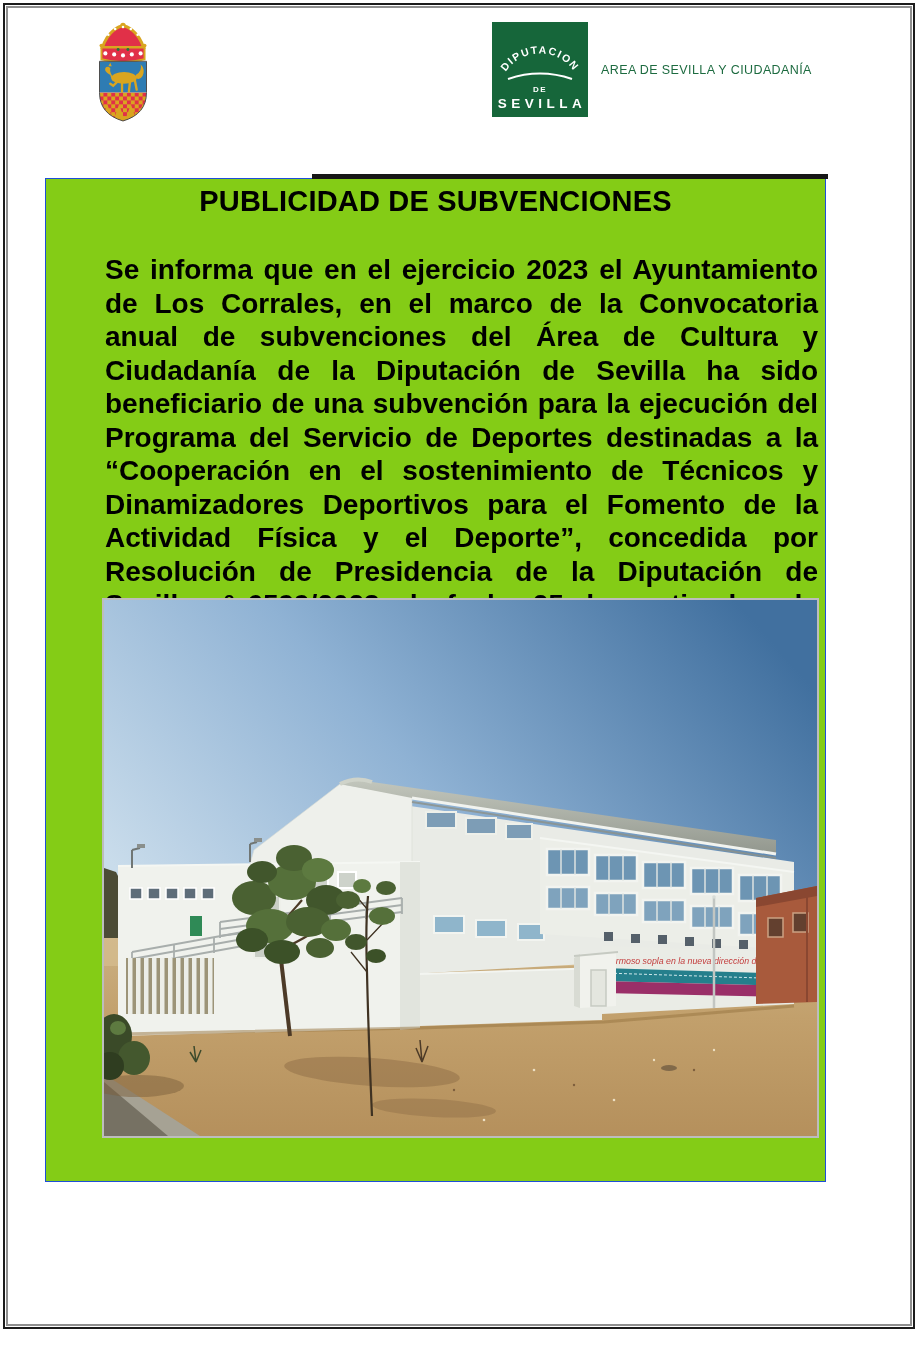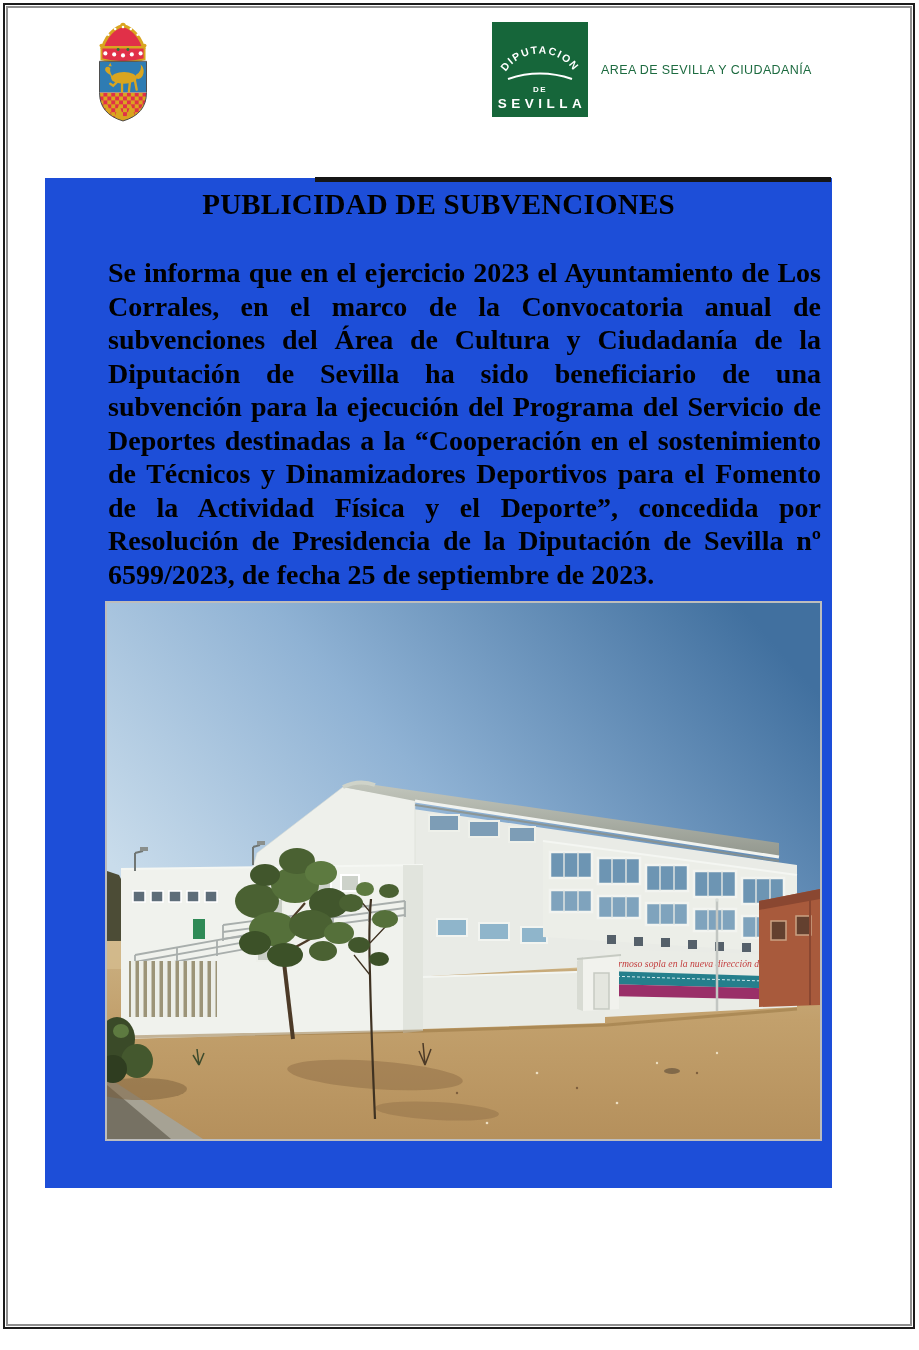--- a/index.html
+++ b/index.html
@@ -17,21 +17,21 @@
   }
   .crest { position:absolute; left:76px; top:21px; width:94px; height:104px; }
   .logo  { position:absolute; left:492px; top:22px; width:96px; height:95px; }
   .dept-label {
     position:absolute; left:601px; top:63px;
     font-size:12.5px; letter-spacing:0.4px; color:#1d6b40; font-weight:500;
     white-space:nowrap;
   }
   .content-box {
     position:absolute; left:45px; top:178px; width:779px; height:1002px;
-    border:4px solid #1d4ed8; background:#1d4ed8;font-family:Liberation Serif, serif;
+    border:1px solid #1d4ed8; background:#84cc16;
   }
   .box-topbar {
     position:absolute; top:-5px; left:266px; right:-3px; height:5px;
     background:#161616;
   }
   .page-title {
     position:absolute; top:6px; left:0; right:0;
     text-align:center; font-size:29px; font-weight:bold; color:#000;
     letter-spacing:0.2px;
   }

